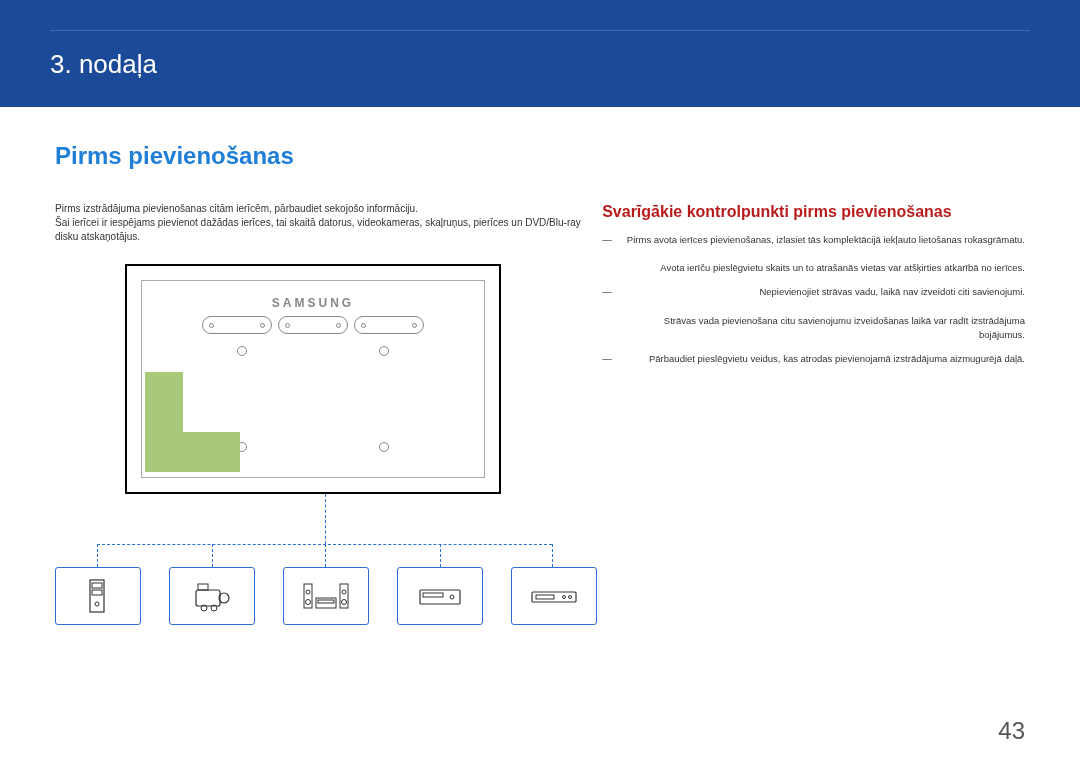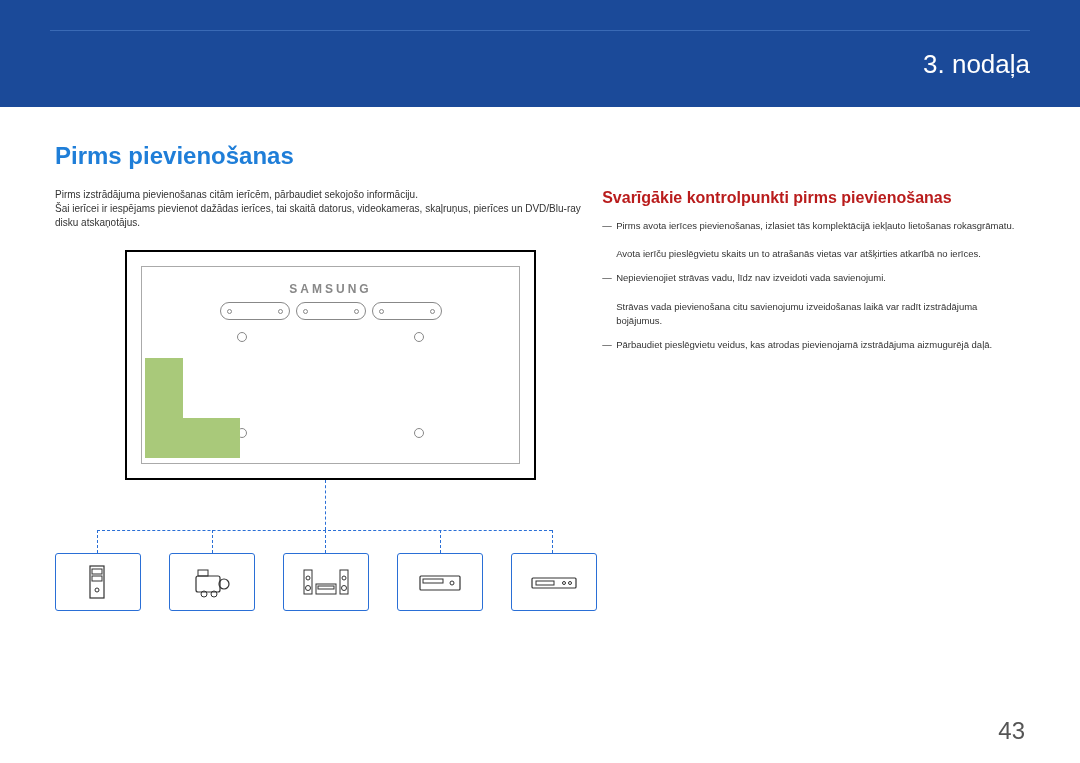--- a/index.html
+++ b/index.html
@@ -18,34 +18,33 @@
     position: relative;
   }
   .header-line {
     border-top: 1px solid #3a6ab5;
     margin-bottom: 18px;
   }
   .chapter-num {
     font-size: 26px;
     font-weight: 300;
     margin-bottom: 2px;
-    text-align: right;
   }
   .chapter-title {
     font-size: 33px;
     font-weight: 300;
   }
   .content {
     padding: 35px 55px 0 55px;
   }
   .section-title {
     color: #1f7ed8;
     font-size: 24px;
     font-weight: 600;
-    margin-bottom: 18px;
+    margin-bottom: 32px;
   }
   .two-col {
     display: flex;
   }
   .col-left { flex: 1.1; }
   .col-right { flex: 0.85; }
   .intro-text {
     font-size: 10px;
     color: #333;
     line-height: 1.4;
@@ -55,20 +54,21 @@
     font-size: 16px;
     font-weight: 700;
     color: #b91c1c;
     margin-bottom: 10px;
     line-height: 1.3;
   }
   .check-list {
     list-style: none;
     font-size: 9.5px;
     color: #333;
+    text-align: right;
   }
   .check-list li {
     position: relative;
     padding-left: 14px;
     margin-bottom: 10px;
     line-height: 1.5;
   }
   .check-list li::before {
     content: "―";
     position: absolute;
@@ -81,21 +81,21 @@
   }
   .diagram-area {
     position: relative;
     width: 540px;
     height: 360px;
   }
   .tv-box {
     position: absolute;
     top: 0;
     left: 70px;
-    width: 411px;
+    width: 376px;
     height: 230px;
     border: 2.5px solid #000;
     background: #fff;
   }
   .tv-inner {
     position: absolute;
     top: 14px;
     left: 14px;
     right: 14px;
     bottom: 14px;
@@ -300,21 +300,21 @@
     </div>
 
     <div class="col-right">
       <h3 class="subheading">Svarīgākie kontrolpunkti pirms pievienošanas</h3>
       <ul class="check-list">
         <li>
           <span>Pirms avota ierīces pievienošanas, izlasiet tās komplektācijā iekļauto lietošanas rokasgrāmatu.</span>
           <span class="check-sub">Avota ierīču pieslēgvietu skaits un to atrašanās vietas var atšķirties atkarībā no ierīces.</span>
         </li>
         <li>
-          <span>Nepievienojiet strāvas vadu, līdz nav izveidoti vada savienojumi.</span>
+          <span>Nepievienojiet strāvas vadu, laikā nav izveidoti citi savienojumi.</span>
           <span class="check-sub">Strāvas vada pievienošana citu savienojumu izveidošanas laikā var radīt izstrādājuma bojājumus.</span>
         </li>
         <li>
           <span>Pārbaudiet pieslēgvietu veidus, kas atrodas pievienojamā izstrādājuma aizmugurējā daļā.</span>
         </li>
       </ul>
     </div>
   </div>
 </div>
 

